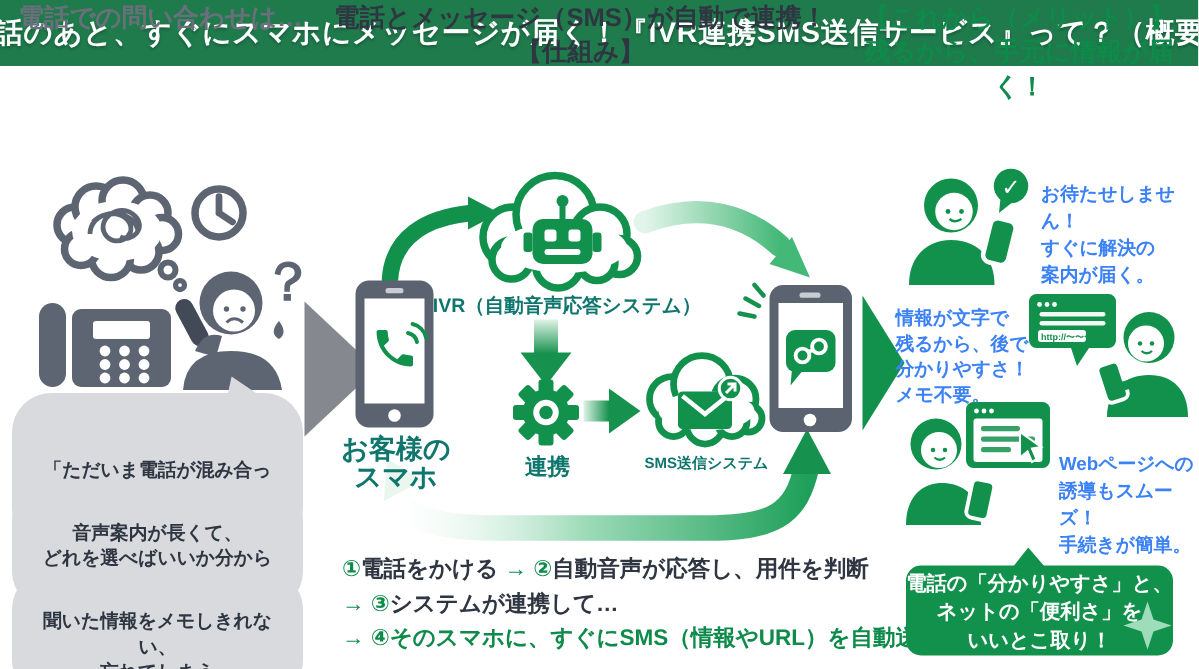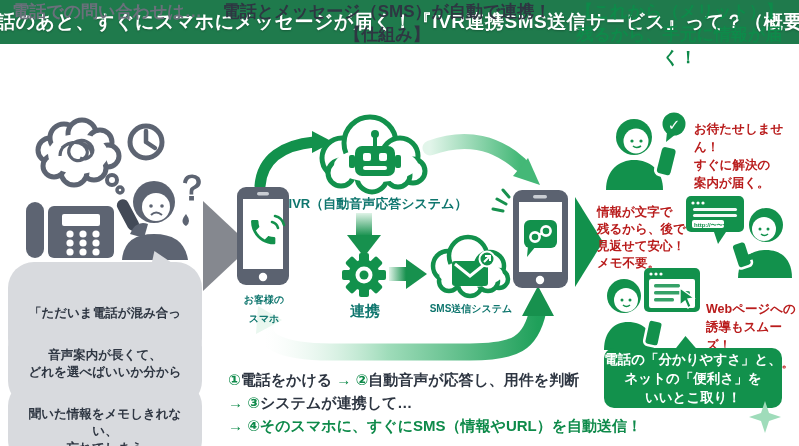--- a/index.html
+++ b/index.html
@@ -18,22 +18,22 @@
   .bubble{position:absolute;left:8px;width:194px;background:#d8dade;border-radius:26px;
           text-align:center;font-weight:bold;font-size:12.5px;line-height:17px;
           padding:9px 20px;box-sizing:border-box;color:#2e3642;}
   .bubble .tail{position:absolute;top:-11px;right:30px;width:0;height:0;
           border-left:6px solid transparent;border-right:16px solid transparent;
           border-bottom:13px solid #d8dade;transform:skewX(14deg);}
   .small-label{position:absolute;text-align:center;font-weight:bold;color:#0f766e;}
   .steps{position:absolute;left:228px;top:368px;font-size:15px;font-weight:bold;line-height:23px;white-space:nowrap;}
   .steps .d{color:#2e3642;}
   .steps .g{color:#0e8a4a;}
-  .benefit{position:absolute;font-size:12.5px;font-weight:bold;line-height:18px;color:#b91c1c;}
-  .summary-box{position:absolute;left:604px;top:348px;width:178px;height:60px;background:#12914c;
+  .benefit{position:absolute;font-size:12.5px;font-weight:bold;line-height:18px;color:#3b82f6;}
+  .summary-box{position:absolute;left:604px;top:377px;width:178px;height:60px;background:#12914c;
           border-radius:10px;color:#fff;font-weight:bold;font-size:13.5px;line-height:19px;
           text-align:center;display:flex;align-items:center;justify-content:center;}
   .summary-box .tail{position:absolute;top:-12px;left:72px;width:0;height:0;
           border-left:8px solid transparent;border-right:15px solid transparent;
           border-bottom:14px solid #12914c;transform:skewX(-12deg);}
   svg{display:block;}
 </style>
 </head>
 <body>
 
@@ -243,21 +243,21 @@
           <path d="M538,235 L543,233"></path>
         </g>
       </g>
       <path d="M497,199 L506,204 M493,209 L503,211 M503,190 L509,197" stroke="#17914e" stroke-width="3" stroke-linecap="round"></path>
     </g>
 
     <polygon points="575,197 575,287 603,242" fill="#12914c"></polygon>
   </svg>
 
   <div class="small-label" style="left:268px;top:195px;width:220px;font-size:13px">IVR（自動音声応答システム）</div>
-  <div class="small-label preline" style="left:227px;top:290px;width:74px;font-size:10px;line-height:19px">お客様の
+  <div class="small-label preline" style="left:227px;top:290px;width:74px;font-size:18px;line-height:19px">お客様の
 スマホ</div>
   <div class="small-label" style="left:336px;top:302px;width:58px;font-size:15px">連携</div>
   <div class="small-label" style="left:408px;top:302px;width:126px;font-size:10px">SMS送信システム</div>
 
   <div class="steps">
     <div>
       <span class="g">①</span><span class="d">電話をかける </span><span class="g">→ </span><span class="g">②</span><span class="d">自動音声が応答し、用件を判断</span>
     </div>
     <div>
       <span class="g">→ </span><span class="g">③</span><span class="d">システムが連携して…</span>
@@ -285,21 +285,21 @@
     <path d="M33,36 q3.5,3 8,0" stroke="#12914c" stroke-width="1.6" fill="none"></path>
     <path d="M6,80 c0,-20 13,-30 28,-30 c16,0 29,10 29,30 z" fill="#12914c"></path>
     <rect x="58" y="36" width="17" height="30" rx="5" fill="#12914c" stroke="#fff" stroke-width="3" transform="rotate(14 66 50)"></rect>
   </svg>
   <div class="benefit preline" style="left:694px;top:120px">お待たせしません！
 すぐに解決の
 案内が届く。</div>
 
   <div class="benefit preline" style="left:597px;top:204px;line-height:17px">情報が文字で
 残るから、後で
-見返せて安心！
+分かりやすさ！
 メモ不要。</div>
   <svg class="abs" style="left:684px;top:194px" width="110" height="84" viewBox="0 0 110 84">
     <g>
       <rect x="2" y="2" width="58" height="36" rx="5" fill="#12914c"></rect>
       <circle cx="9" cy="9" r="1.6" fill="#fff"></circle>
         <circle cx="14" cy="9" r="1.6" fill="#fff"></circle>
         <circle cx="19" cy="9" r="1.6" fill="#fff"></circle>
       <rect x="9" y="14" width="44" height="3" rx="1.5" fill="#fff" opacity=".95"></rect>
       <rect x="9" y="20" width="44" height="3" rx="1.5" fill="#fff" opacity=".95"></rect>
       <rect x="8" y="26" width="32" height="8" rx="2" fill="#fff"></rect>

